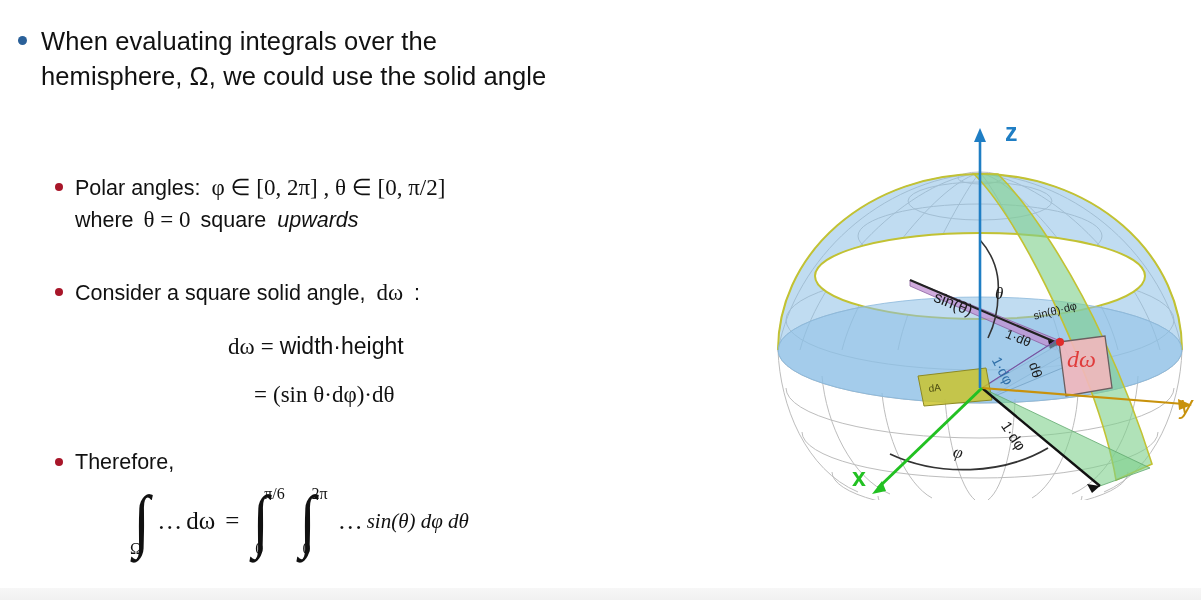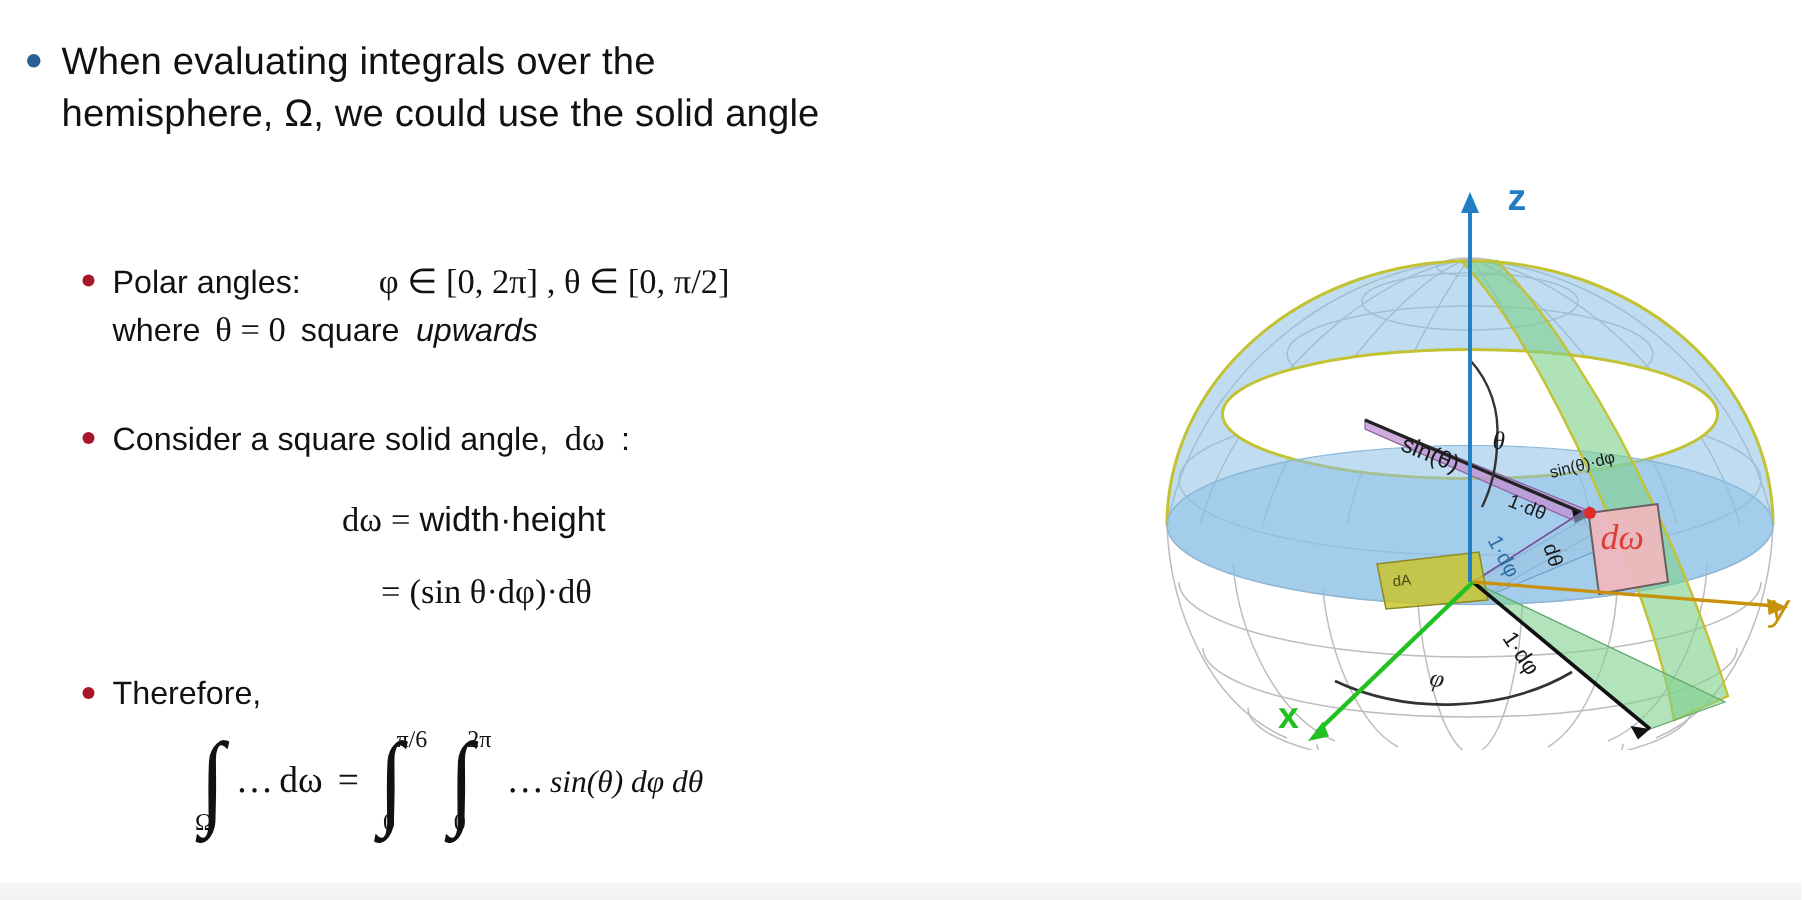--- a/index.html
+++ b/index.html
@@ -152,21 +152,21 @@
         <span class="txt" style="display:block;">When evaluating integrals over the</span>
         <span class="txt" style="display:block;">hemisphere, Ω, we could use the solid angle</span>
       </span>
     </div>
 
     <div class="l2" style="left:55px; top:172px;">
       <span class="dot"></span>
       <span>
         <span class="txt" style="display:block;">
           <span>Polar angles:</span>
-          <span class="mathser" style="font-size:23px; padding-left:5px;margin-left:41px;">φ ∈ [0, 2π] , θ ∈ [0, π/2]</span>
+          <span class="mathser" style="font-size:23px; padding-left:5px;">φ ∈ [0, 2π] , θ ∈ [0, π/2]</span>
         </span>
         <span class="txt" style="display:block;">
           <span>where</span>
           <span class="mathser" style="font-size:23px; padding:0 4px;">θ = 0</span>
           <span>square</span>
           <span class="ital" style="padding-left:5px;">upwards</span>
         </span>
       </span>
     </div>
 

